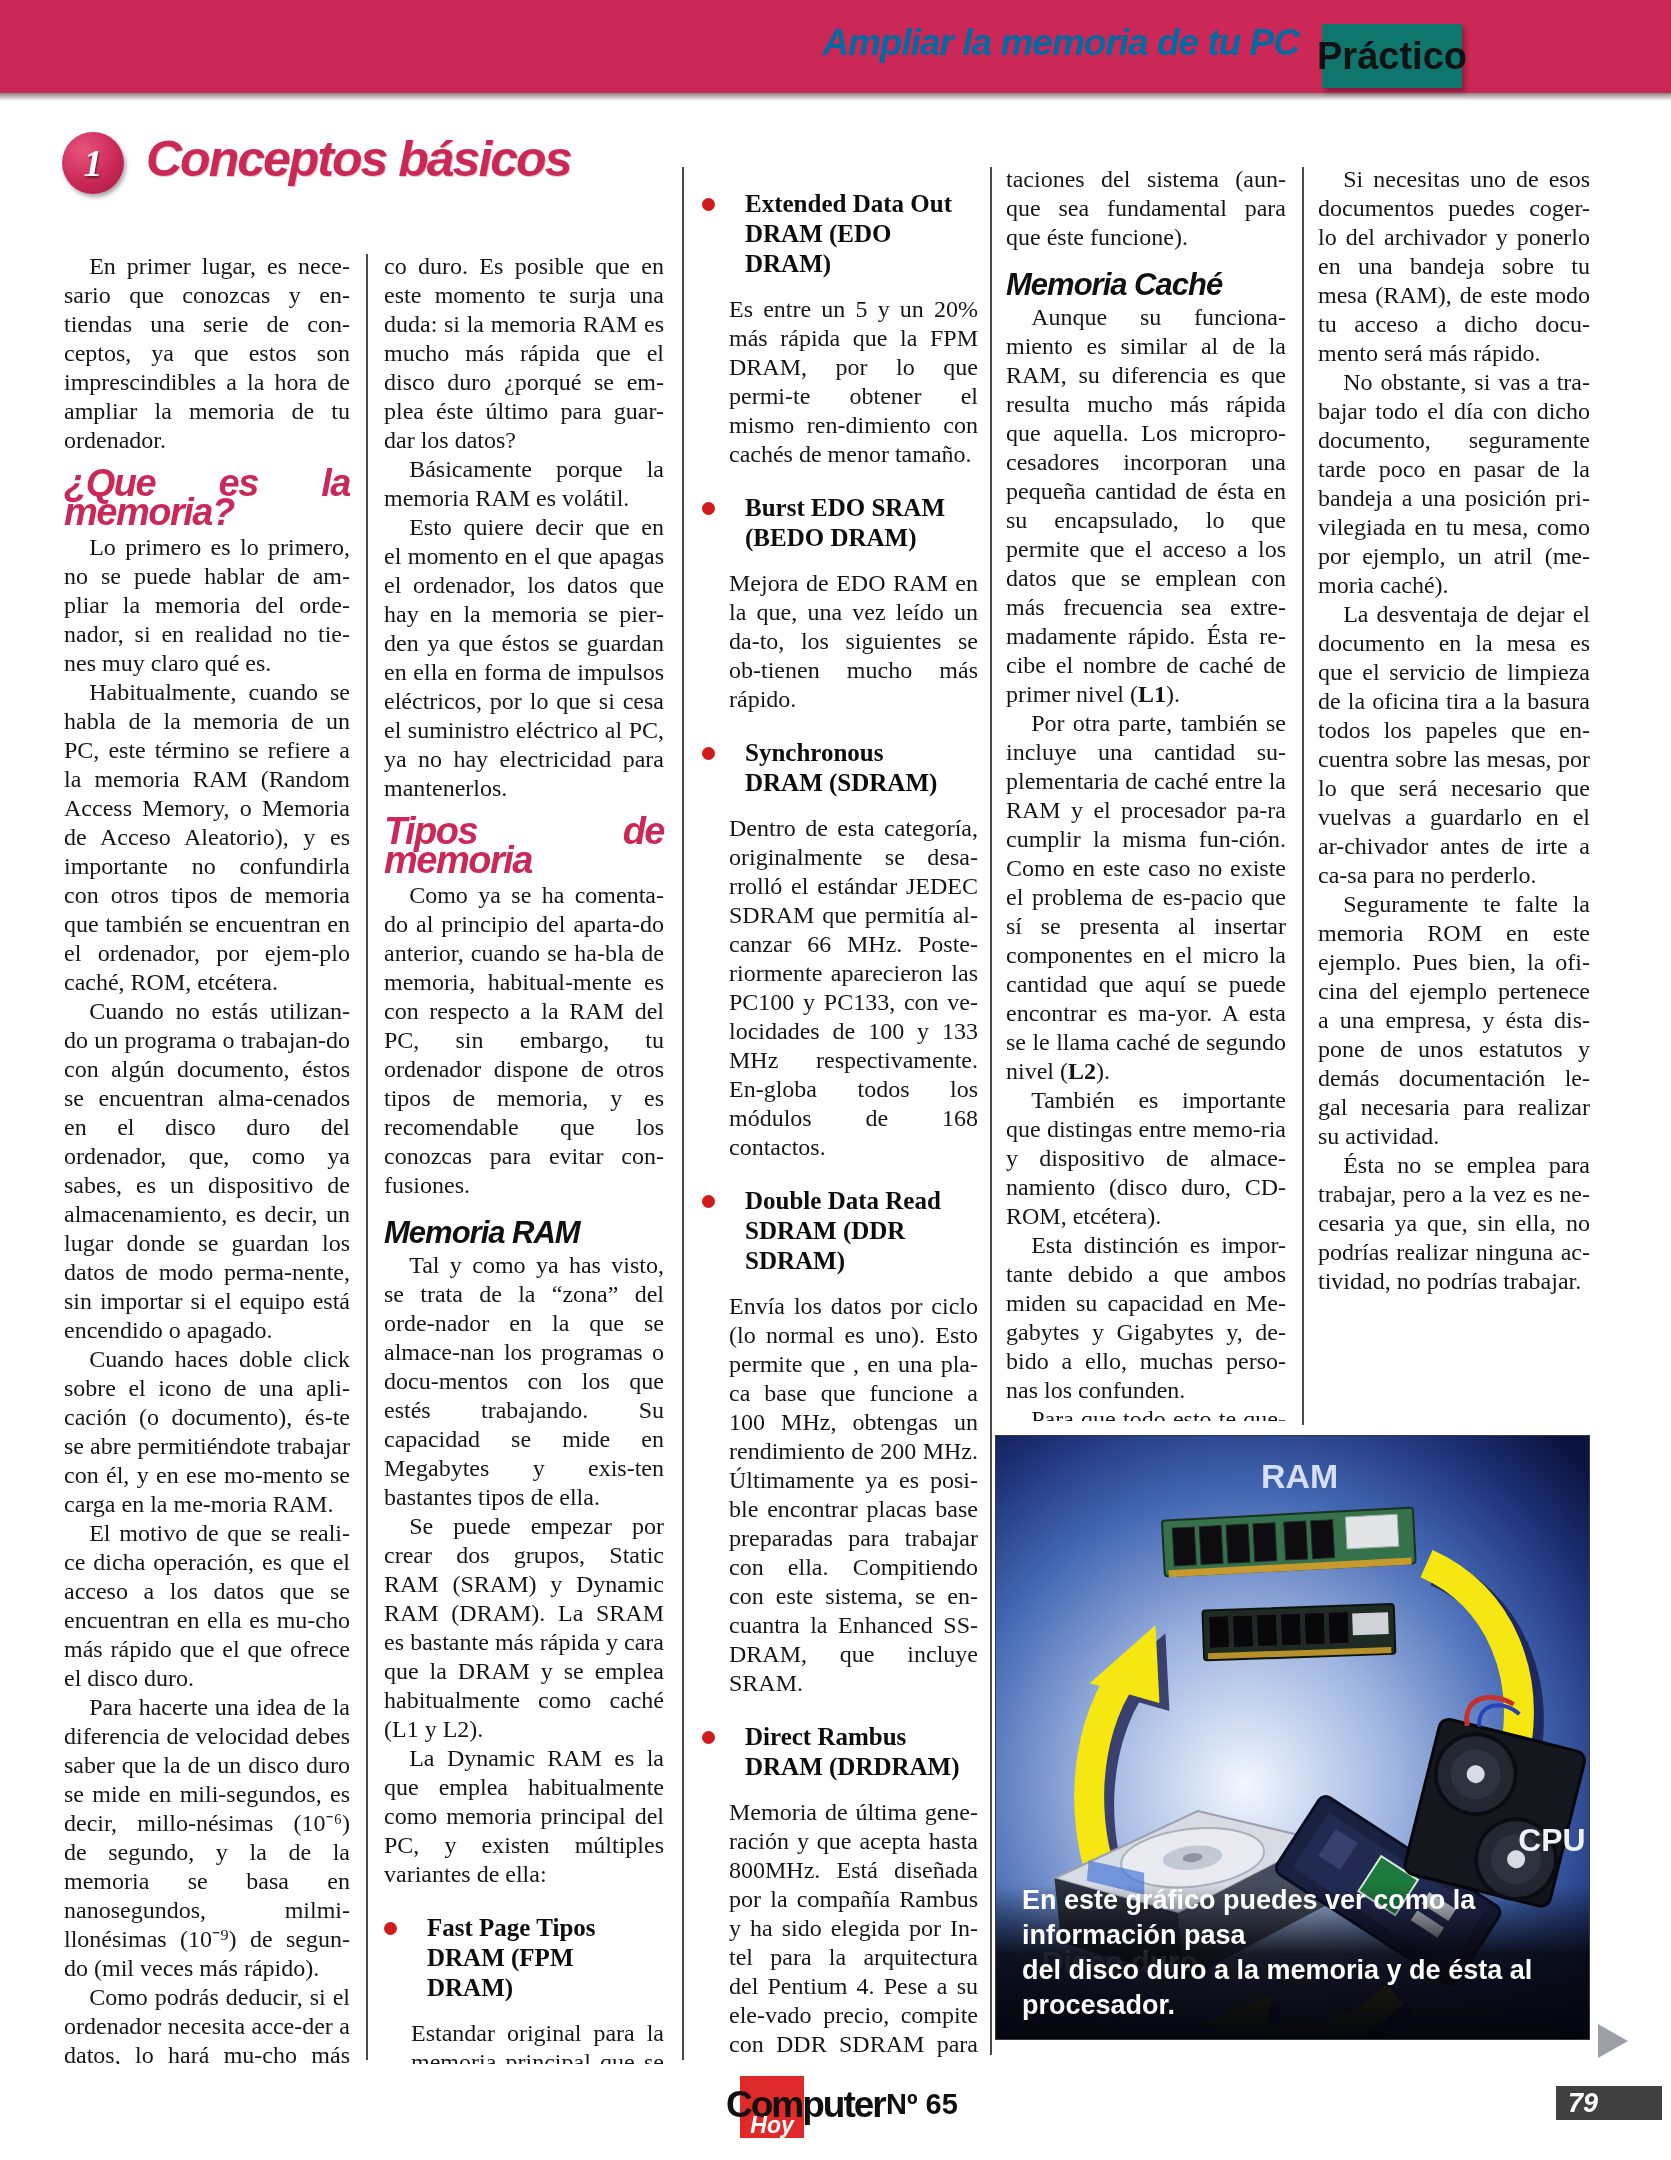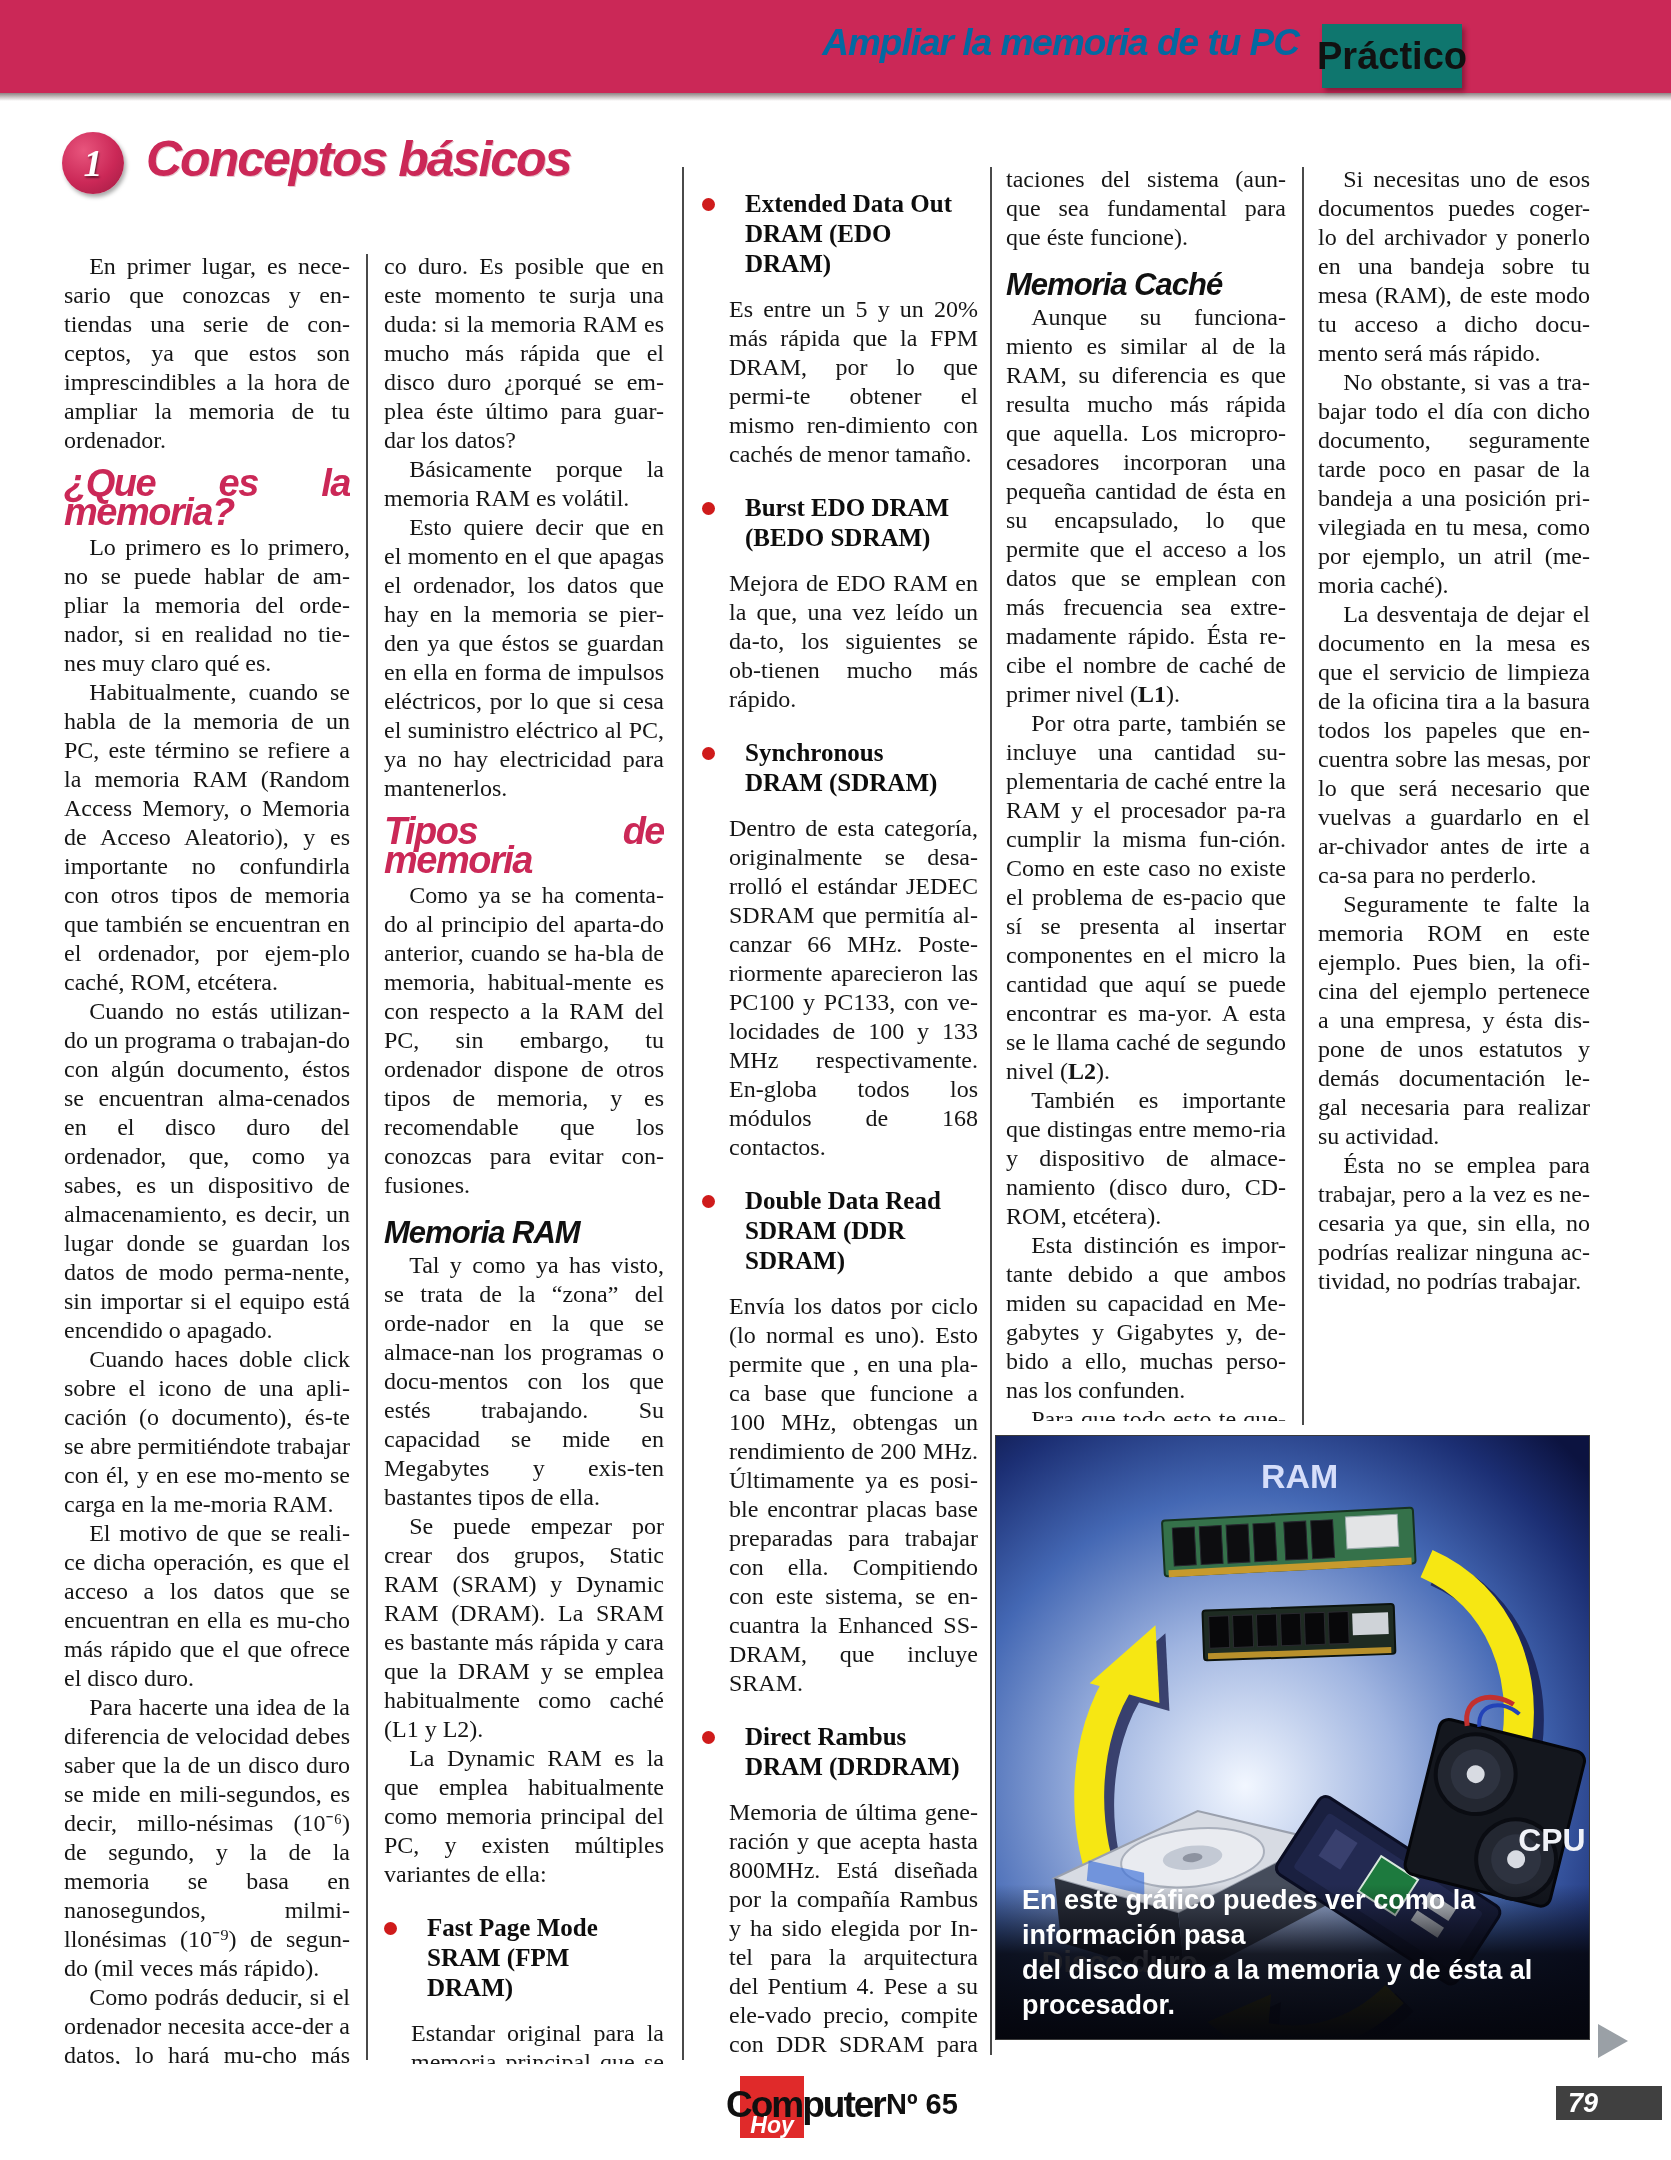--- a/index.html
+++ b/index.html
@@ -111,33 +111,33 @@
       <p class="para">Básicamente porque la memoria RAM es volátil.</p>
       <p class="para">Esto quiere decir que en el momento en el que apagas el ordenador, los datos que hay en la memoria se pier-den ya que éstos se guardan en ella en forma de impulsos eléctricos, por lo que si cesa el suministro eléctrico al PC, ya no hay electricidad para mantenerlos.</p>
       <h2 class="col-head">Tipos de memoria</h2>
       <p class="para">Como ya se ha comenta-do al principio del aparta-do anterior, cuando se ha-bla de memoria, habitual-mente es con respecto a la RAM del PC, sin embargo, tu ordenador dispone de otros tipos de memoria, y es recomendable que los conozcas para evitar con-fusiones.</p>
       <h3 class="col-subhead">Memoria RAM</h3>
       <p class="para">Tal y como ya has visto, se trata de la “zona” del orde-nador en la que se almace-nan los programas o docu-mentos con los que estés trabajando. Su capacidad se mide en Megabytes y exis-ten bastantes tipos de ella.</p>
       <p class="para">Se puede empezar por crear dos grupos, Static RAM (SRAM) y Dynamic RAM (DRAM). La SRAM es bastante más rápida y cara que la DRAM y se emplea habitualmente como caché (L1 y L2).</p>
       <p class="para">La Dynamic RAM es la que emplea habitualmente como memoria principal del PC, y existen múltiples variantes de ella:</p>
       <div class="bullet-item">
         <span class="dot"></span>
-        <h4 class="bullet-title">Fast Page Mode SRAM (FPM DRAM)</h4>
+        <h4 class="bullet-title">Fast Page Tipos DRAM (FPM DRAM)</h4>
         <p class="bullet-text">Estandar original para la memoria principal que se utilizó tanto en los mó-dulos de 30 contactos, co-mo en los de 72, hasta la llegada de EDO DRAM. Anteriormente la memo-ria se incluía directamen-te en la placa base.</p>
       </div>
     </div>
   <div id="col-3" class="col">
       <div class="bullet-item">
         <span class="dot"></span>
         <h4 class="bullet-title">Extended Data Out DRAM (EDO DRAM)</h4>
         <p class="bullet-text">Es entre un 5 y un 20% más rápida que la FPM DRAM, por lo que permi-te obtener el mismo ren-dimiento con cachés de menor tamaño.</p>
       </div>
       <div class="bullet-item">
         <span class="dot"></span>
-        <h4 class="bullet-title">Burst EDO DRAM (BEDO SDRAM)</h4>
+        <h4 class="bullet-title">Burst EDO SRAM (BEDO DRAM)</h4>
         <p class="bullet-text">Mejora de EDO RAM en la que, una vez leído un da-to, los siguientes se ob-tienen mucho más rápido.</p>
       </div>
       <div class="bullet-item">
         <span class="dot"></span>
         <h4 class="bullet-title">Synchronous DRAM (SDRAM)</h4>
         <p class="bullet-text">Dentro de esta categoría, originalmente se desa-rrolló el estándar JEDEC SDRAM que permitía al-canzar 66 MHz. Poste-riormente aparecieron las PC100 y PC133, con ve-locidades de 100 y 133 MHz respectivamente. En-globa todos los módulos de 168 contactos.</p>
       </div>
       <div class="bullet-item">
         <span class="dot"></span>
         <h4 class="bullet-title">Double Data Read SDRAM (DDR SDRAM)</h4>

